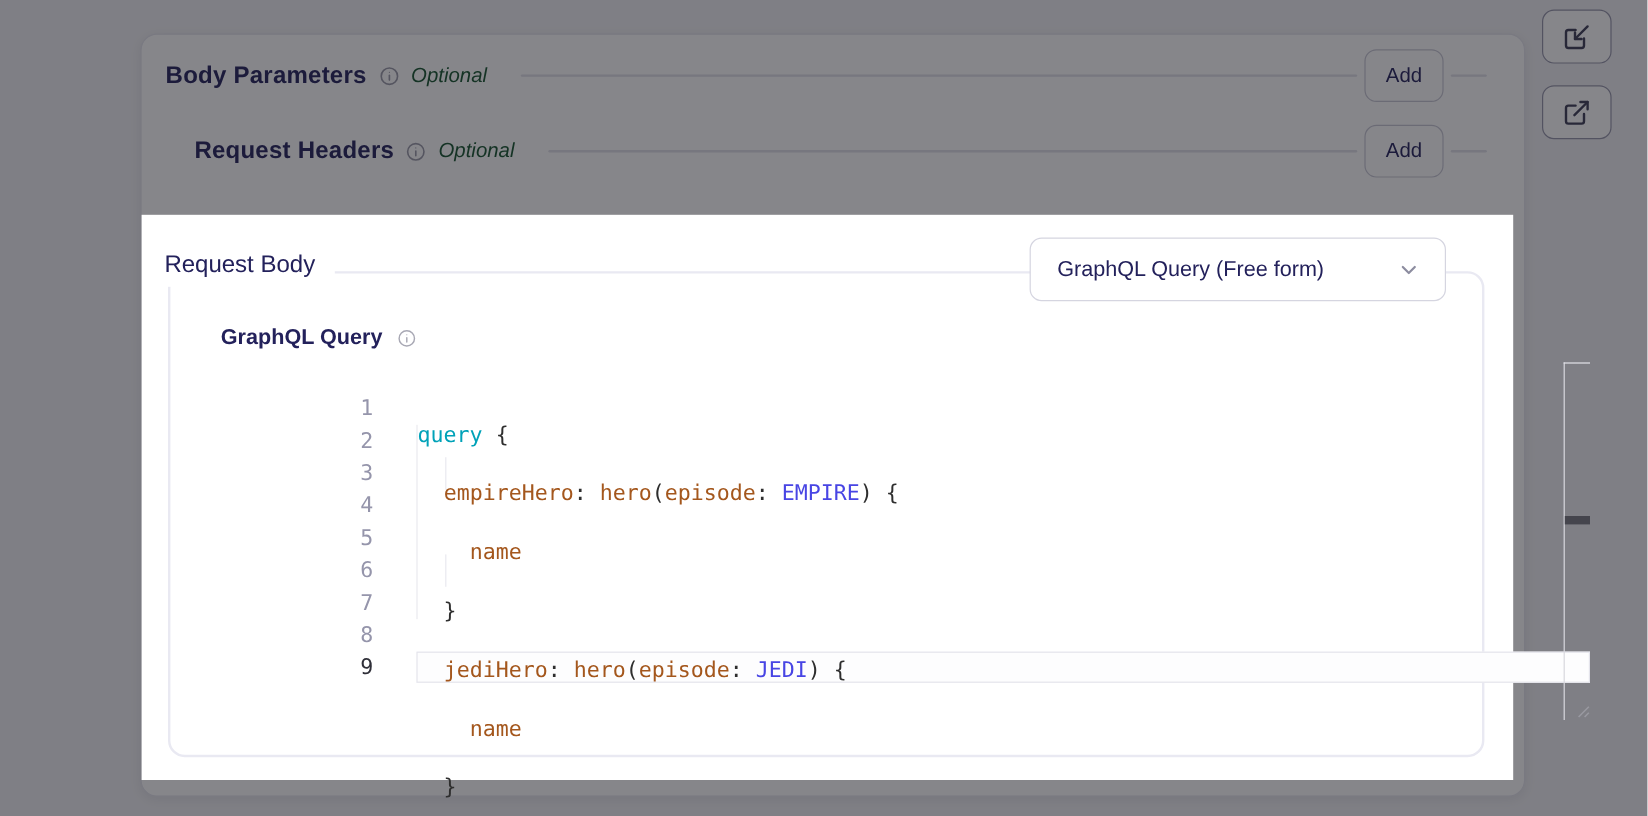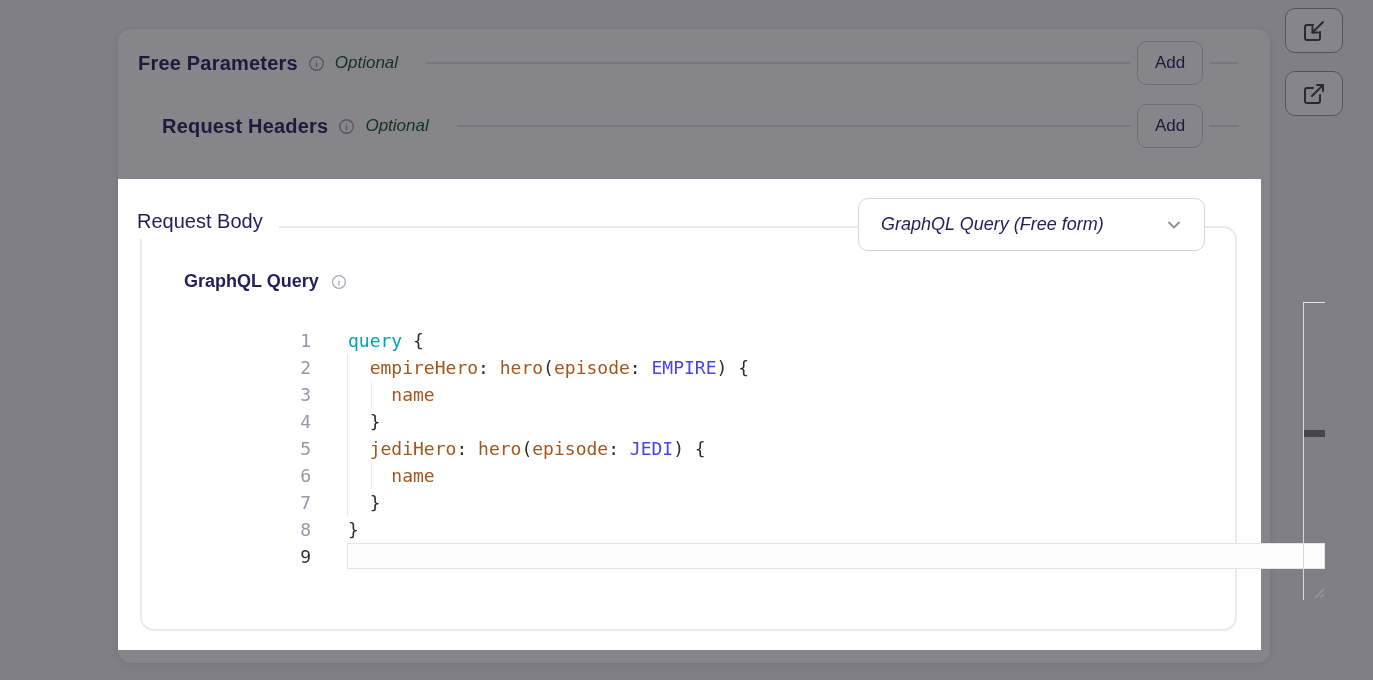--- a/index.html
+++ b/index.html
@@ -44,41 +44,41 @@
     display:flex; align-items:center; font-size:20px; font-weight:400; color:var(--navy,#23215b);
   }
   .fieldset {
     position:absolute; left:22px; top:47px; width:1097px; height:405px;
     border:2px solid #e9e9f2; border-radius:14px;
   }
   .select {
     position:absolute; left:740px; top:19px; width:347px; height:53px; z-index:2;
     background:#fff; border:1px solid #d5d5e0; border-radius:10px;
     display:flex; align-items:center; justify-content:space-between;
-    padding:0 20px 0 22px; font-size:18px; color:var(--navy,#23215b); cursor:pointer;font-style:italic;
+    padding:0 20px 0 22px; font-size:18px; color:var(--navy,#23215b); cursor:pointer;
   }
   .gql-row {
     position:absolute; left:66px; top:92px; display:flex; align-items:center; gap:10px;
     font-size:18px; font-weight:700; color:var(--navy,#23215b);
   }
   .gql-row .info { margin-left:2px; color:#a8a8b4; }
   
   .editor { position:absolute; left:165px; top:123px; width:1060px; height:298px; cursor:text; }
   .gutter {
     position:absolute; left:0; top:25px; width:28px; text-align:right;
     font-family:"DejaVu Sans Mono", monospace; font-size:18px; line-height:27px;
     color:var(--line-number,#9595ab);
   }
   .gutter .ln.active { color:var(--line-number-active,#2f2f38); }
   .code {
     position:absolute; left:65px; top:25px;
     font-family:"DejaVu Sans Mono", monospace; font-size:18px; line-height:27px;
     color:var(--syntax-punct,#2e2e2e); white-space:pre;
   }
-  .code-line { height:27px; }
+  .code-line { height:27px;margin-top:22px; }
   .tk-kw   { color:var(--syntax-keyword,#00a2b8); }
   .tk-prop { color:var(--syntax-property,#a4571d); }
   .tk-atom { color:var(--syntax-atom,#4845e4); }
   .tk-punc { color:var(--syntax-punct,#2e2e2e); }
   .guide { position:absolute; width:1px; background:#e9e9ef; }
   .guide.a  { left:64px; top:52px;  height:162px; }
   .guide.b1 { left:88px; top:79px;  height:27px; }
   .guide.b2 { left:88px; top:160px; height:27px; }
   .active-line {
     position:absolute; left:64px; top:241px; width:978px; height:26px;
@@ -90,21 +90,21 @@
   .resize-grip { position:absolute; left:1027px; top:282px; width:16px; height:16px; color:#9a9aa2; cursor:nwse-resize; }
 </style>
 </head>
 <body>
 
 <div class="stage">
 
   <div class="card">
 
     <div class="form-row r1">
-      <span class="row-label">Free Parameters</span>
+      <span class="row-label">Body Parameters</span>
       <span class="info">
         <svg width="17" height="17" viewBox="0 0 20 20" fill="none" stroke="currentColor" stroke-width="1.6">
           <circle cx="10" cy="10" r="8"></circle>
             <path d="M10 9.2v4.6" stroke-linecap="round"></path>
             <circle cx="10" cy="6.2" r="0.6" fill="currentColor" stroke="none"></circle>
         </svg>
       </span>
       <span class="optional">Optional</span>
       <span class="rule flex"></span>
       <button class="add-btn">Add</button>

